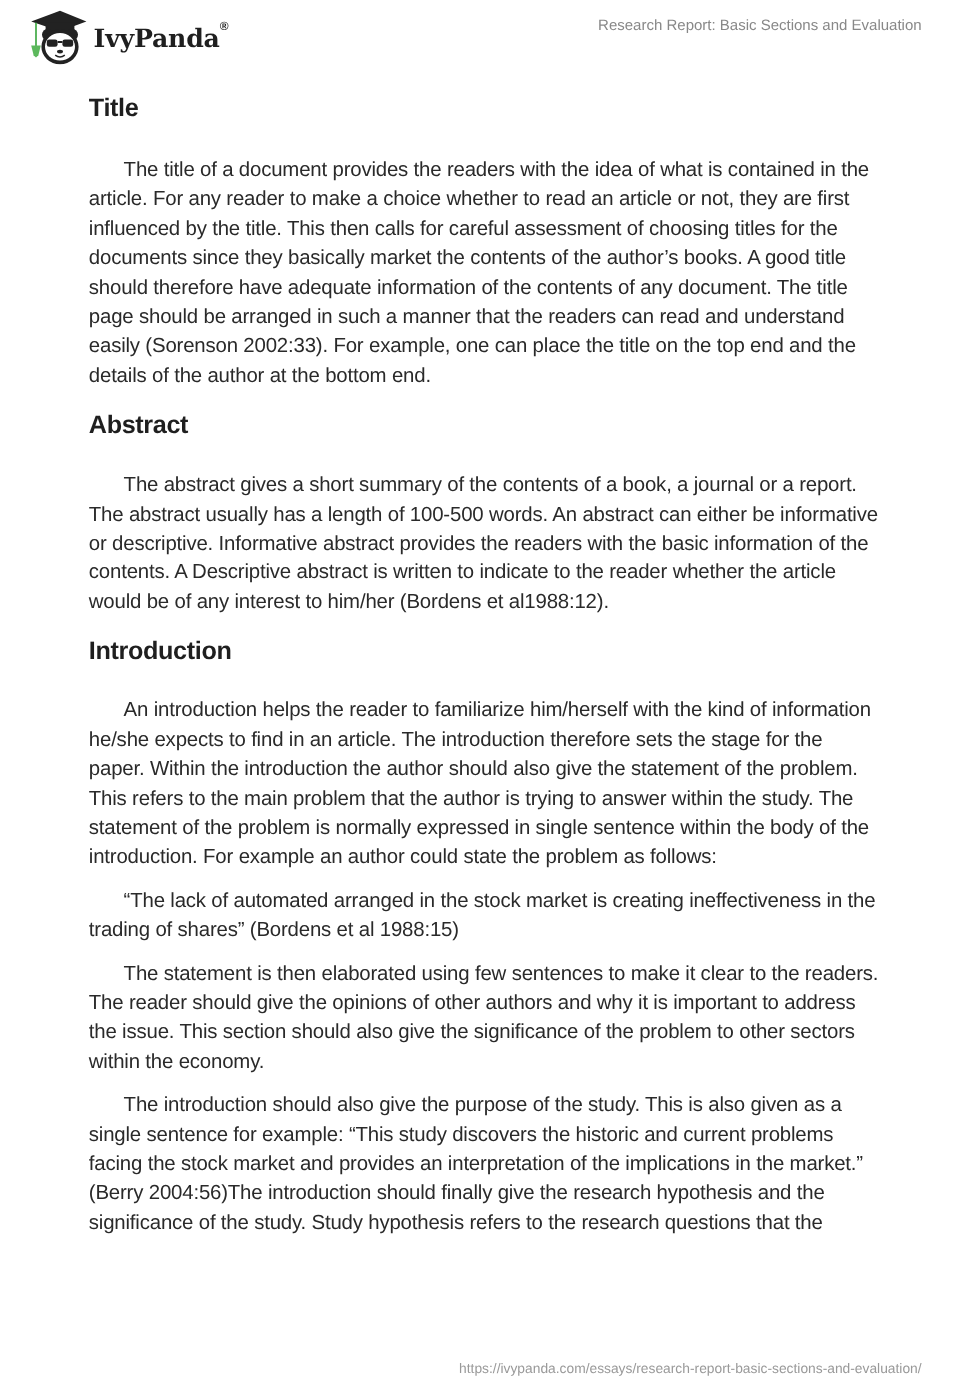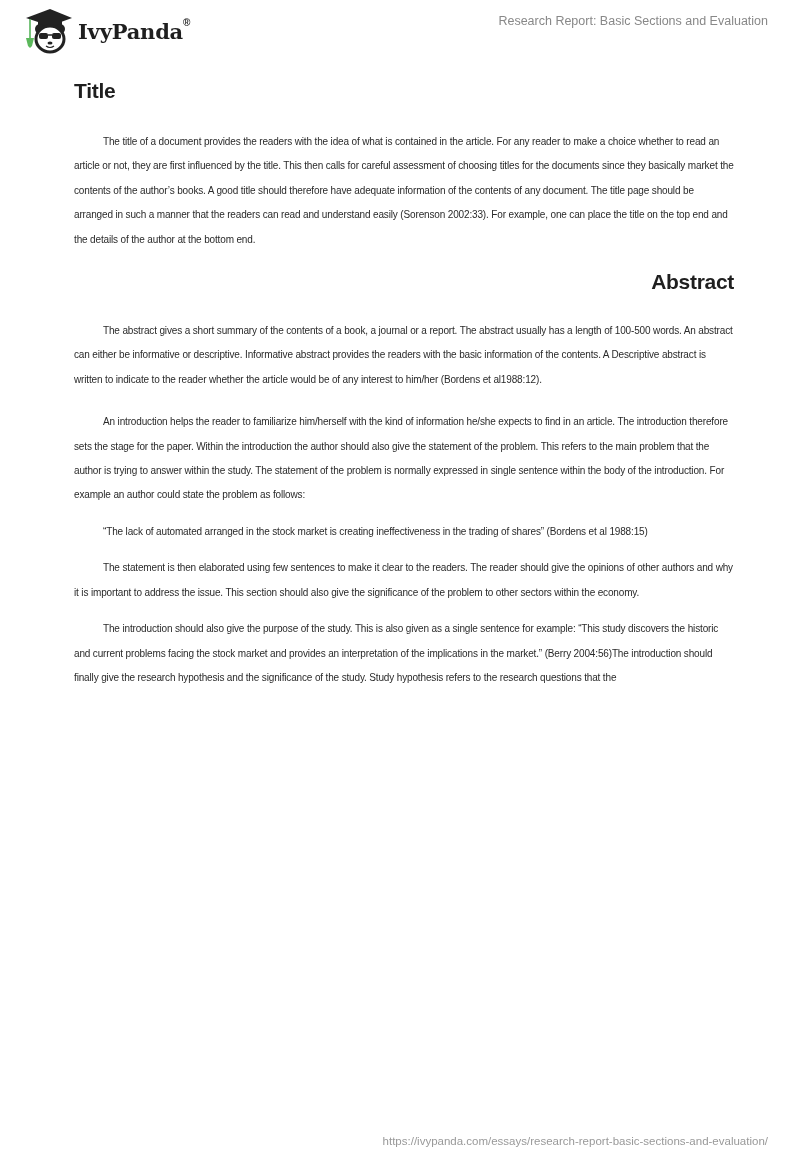--- a/index.html
+++ b/index.html
@@ -5,23 +5,23 @@
     html, body { margin: 0; padding: 0; background: #ffffff; }
     body { width: 800px; height: 1160px; position: relative; overflow: hidden; font-family: "Liberation Sans", sans-serif; color: #222222; }
     .header { position: absolute; left: 0; top: 0; width: 800px; height: 60px; text-decoration: underline; }
     .logo { position: absolute; left: 22px; top: 6px; display: flex; align-items: center; }
     .logo-icon { width: 52px; height: 48px; }
     .logo-text { font-family: "DejaVu Serif", serif; font-weight: bold; font-size: 21px; color: #1f1f1f; margin-left: 4px; margin-top: 2px; letter-spacing: -0.2px; }
     .logo-text sup { font-size: 10px; font-family: "Liberation Sans", sans-serif; vertical-align: top; position: relative; top: -2px; }
     .doc-title { position: absolute; right: 32px; top: 14px; font-size: 12.5px; color: #888888; margin-left: 11px; }
     .content { position: absolute; left: 74px; top: 72px; width: 660px; }
     h2 { font-size: 21px; font-weight: bold; color: #1f1f1f; margin: 0; line-height: 38px; letter-spacing: -0.3px; }
-    p { font-size: 10px; line-height: 24.4px; margin: 0; color: #2a2a2a; text-indent: 29px; letter-spacing: -0.15px; }
+    p { font-size: 17px; line-height: 24.4px; margin: 0; color: #2a2a2a; text-indent: 29px; letter-spacing: -0.15px; }
     .sec-title { margin-bottom: 20px; }
-    .sec-abstract { margin-top: 10px; margin-bottom: 18px; text-align: right; }
+    .sec-abstract { margin-top: 10px; margin-bottom: 18px; }
     .sec-intro { margin-top: 13px; margin-bottom: 18px; }
     .gap { height: 12px; }
     .footer-url { position: absolute; right: 32px; top: 1135px; font-size: 11.5px; color: #999999; }
   </style>
 </head>
 <body>
 
 <div class="header">
   <div class="logo">
     <svg class="logo-icon" viewBox="0 0 52 48">
@@ -52,20 +52,21 @@
     <h2 class="sec-title">Title</h2>
     <p>The title of a document provides the readers with the idea of what is contained in the article. For any reader to make a choice whether to read an article or not, they are first influenced by the title. This then calls for careful assessment of choosing titles for the documents since they basically market the contents of the author’s books. A good title should therefore have adequate information of the contents of any document. The title page should be arranged in such a manner that the readers can read and understand easily (Sorenson 2002:33). For example, one can place the title on the top end and the details of the author at the bottom end.</p>
   </section>
 
   <section>
     <h2 class="sec-abstract" style="margin-top:11px;">Abstract</h2>
     <p style="margin-top:18px;">The abstract gives a short summary of the contents of a book, a journal or a report. The abstract usually has a length of 100-500 words. An abstract can either be informative or descriptive. Informative abstract provides the readers with the basic information of the contents. A Descriptive abstract is written to indicate to the reader whether the article would be of any interest to him/her (Bordens et al1988:12).</p>
   </section>
 
   <section>
+    <h2 class="sec-intro" style="margin-top:10px;">Introduction</h2>
     <p style="margin-top:18px;">An introduction helps the reader to familiarize him/herself with the kind of information he/she expects to find in an article. The introduction therefore sets the stage for the paper. Within the introduction the author should also give the statement of the problem. This refers to the main problem that the author is trying to answer within the study. The statement of the problem is normally expressed in single sentence within the body of the introduction. For example an author could state the problem as follows:</p>
     <div class="gap"></div>
     <p>“The lack of automated arranged in the stock market is creating ineffectiveness in the trading of shares” (Bordens et al 1988:15)</p>
     <div class="gap"></div>
     <p>The statement is then elaborated using few sentences to make it clear to the readers. The reader should give the opinions of other authors and why it is important to address the issue. This section should also give the significance of the problem to other sectors within the economy.</p>
     <div class="gap"></div>
     <p>The introduction should also give the purpose of the study. This is also given as a single sentence for example: “This study discovers the historic and current problems facing the stock market and provides an interpretation of the implications in the market.” (Berry 2004:56)The introduction should finally give the research hypothesis and the significance of the study. Study hypothesis refers to the research questions that the</p>
   </section>
 </div>
 

